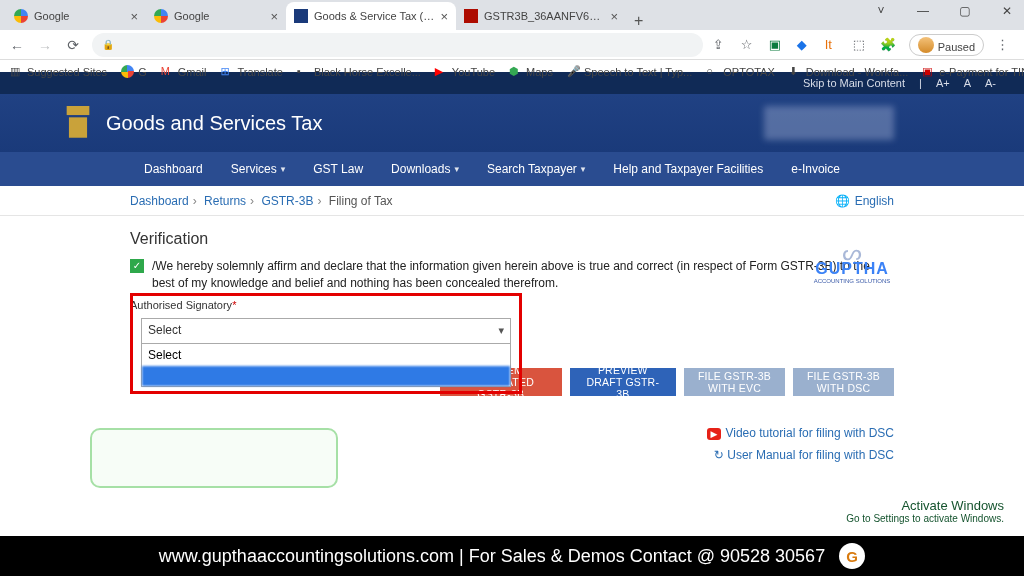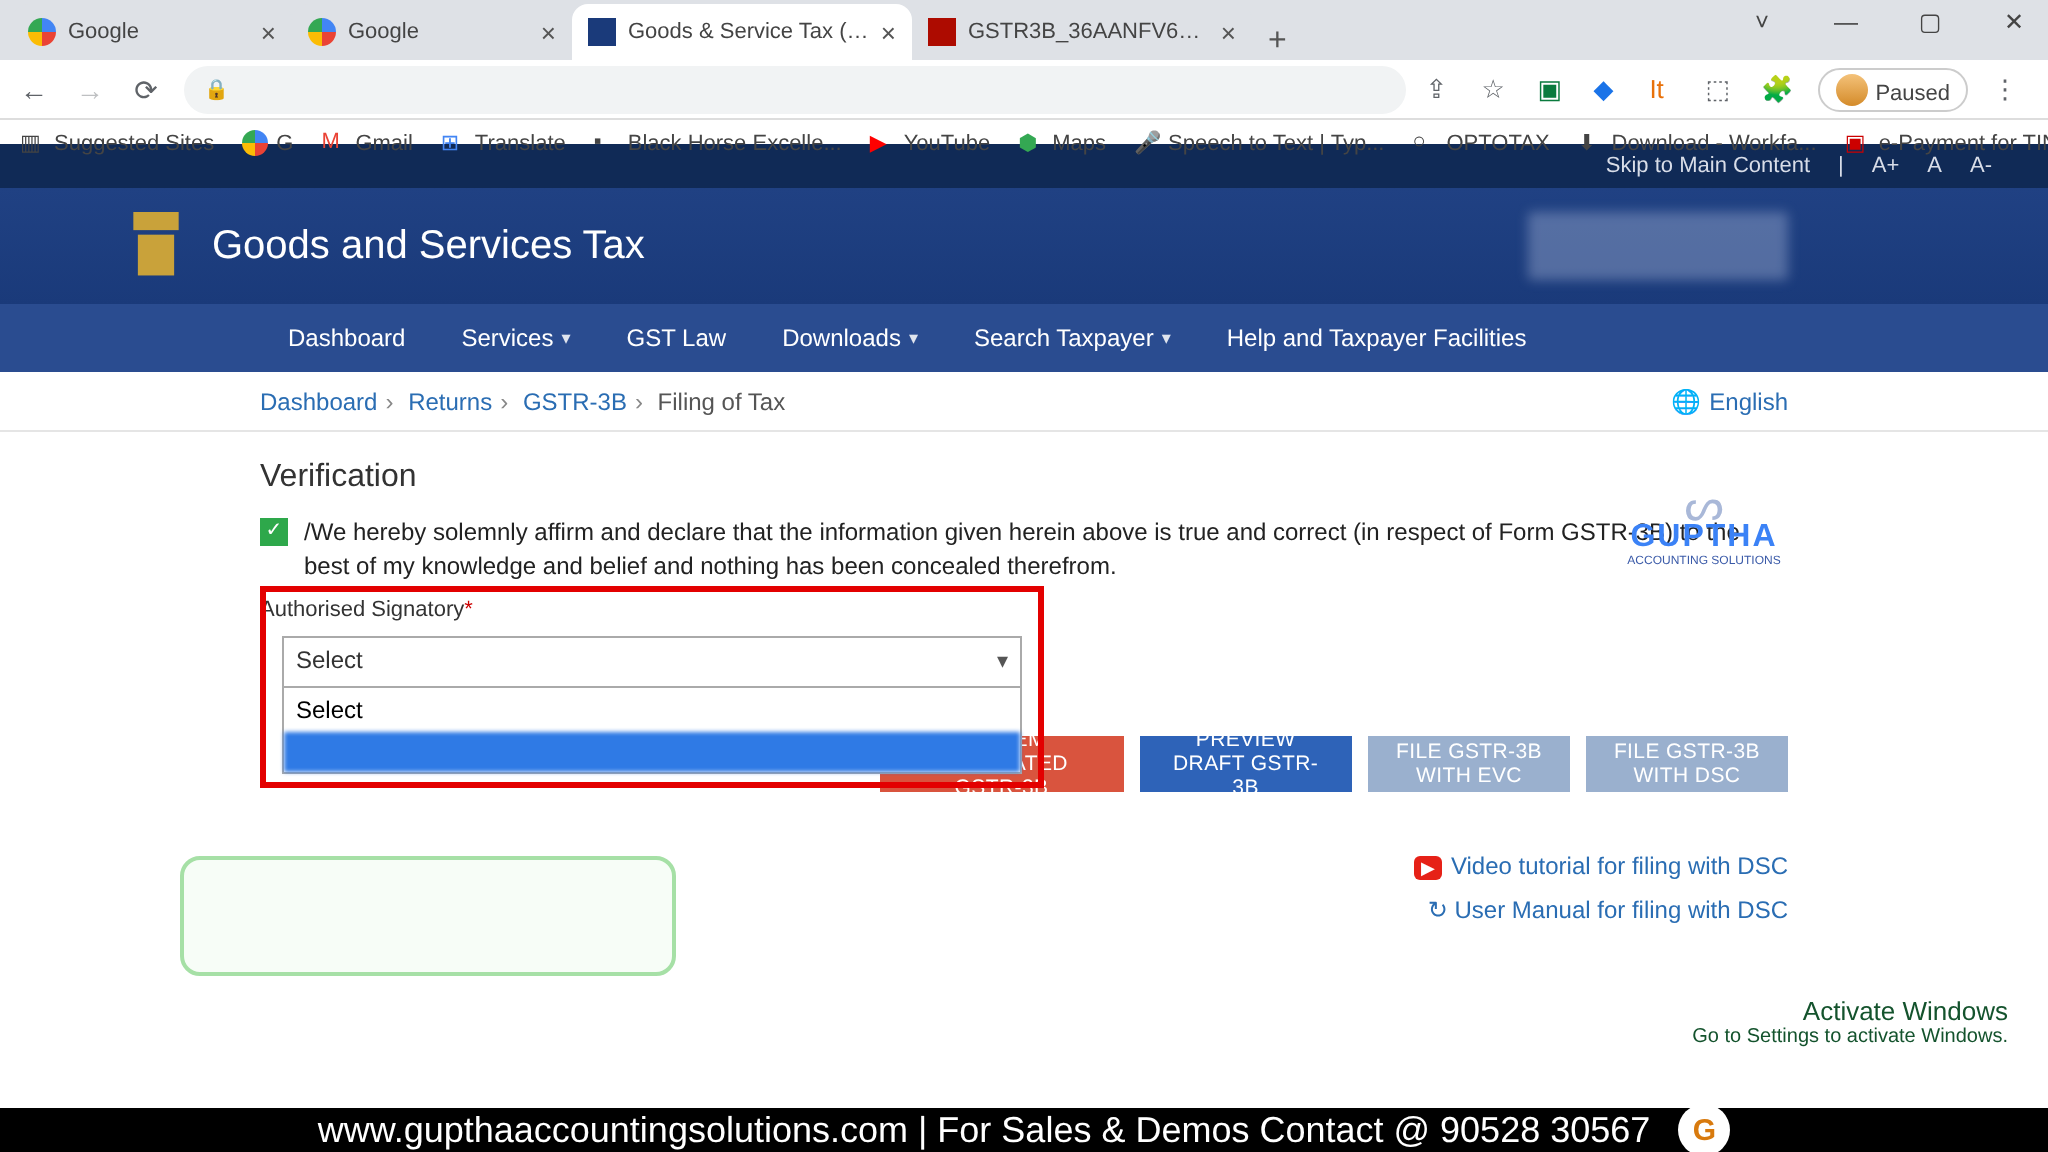--- a/index.html
+++ b/index.html
@@ -90,21 +90,21 @@
   .guptha-logo .swirl { font-size: 22px; color: #a9b8d8; line-height: 14px; }
 
   
   .green-box { position: absolute; left: 90px; top: 428px; width: 248px; height: 60px; border: 2px solid #a6e0a6; border-radius: 10px; background: rgba(230,250,230,0.3); }
 
   
   .actwin { position: absolute; right: 20px; bottom: 52px; text-align: right; color: #14532d; font-size: 13px; }
   .actwin .s { font-size: 10px; }
 
   
-  .bottom-banner { position: absolute; left: 0; bottom: 0; width: 100%; height: 22px; background: #000; color: #fff; display: flex; align-items: center; justify-content: center; font-family: Georgia, serif; font-size: 18px; gap: 8px; }
+  .bottom-banner { position: absolute; left: 0; bottom: 0; width: 100%; height: 40px; background: #000; color: #fff; display: flex; align-items: center; justify-content: center; font-family: Georgia, serif; font-size: 18px; gap: 8px; }
   .bottom-banner .logo-c { width: 26px; height: 26px; border-radius: 50%; background: #fff; display: flex; align-items: center; justify-content: center; color: #d87a0e; font-weight: bold; font-size: 15px; margin-left: 6px; }
 
   
   .fav-g { background: conic-gradient(#4285f4 0 25%, #ea4335 0 50%, #fbbc05 0 75%, #34a853 0); border-radius:50%; }
   .fav-gst { background: #1a3a7a; }
   .fav-pdf { background: #ad0b00; }
 </style>
 </head>
 <body>
 
@@ -228,20 +228,21 @@
   <div class="blur-box"></div>
 </div>
 
 <div class="gst-nav">
   <a>Dashboard</a>
   <a class="caret-dn">Services</a>
   <a>GST Law</a>
   <a class="caret-dn">Downloads</a>
   <a class="caret-dn">Search Taxpayer</a>
   <a>Help and Taxpayer Facilities</a>
+  <a>e-Invoice</a>
 </div>
 
 <div class="bc-row">
   <div class="crumbs">
     <a>Dashboard</a><span class="sep">›</span>
     <a>Returns</a><span class="sep">›</span>
     <a>GSTR-3B</a><span class="sep">›</span>
     <span class="cur">Filing of Tax</span>
   </div>
   <div class="lang">

